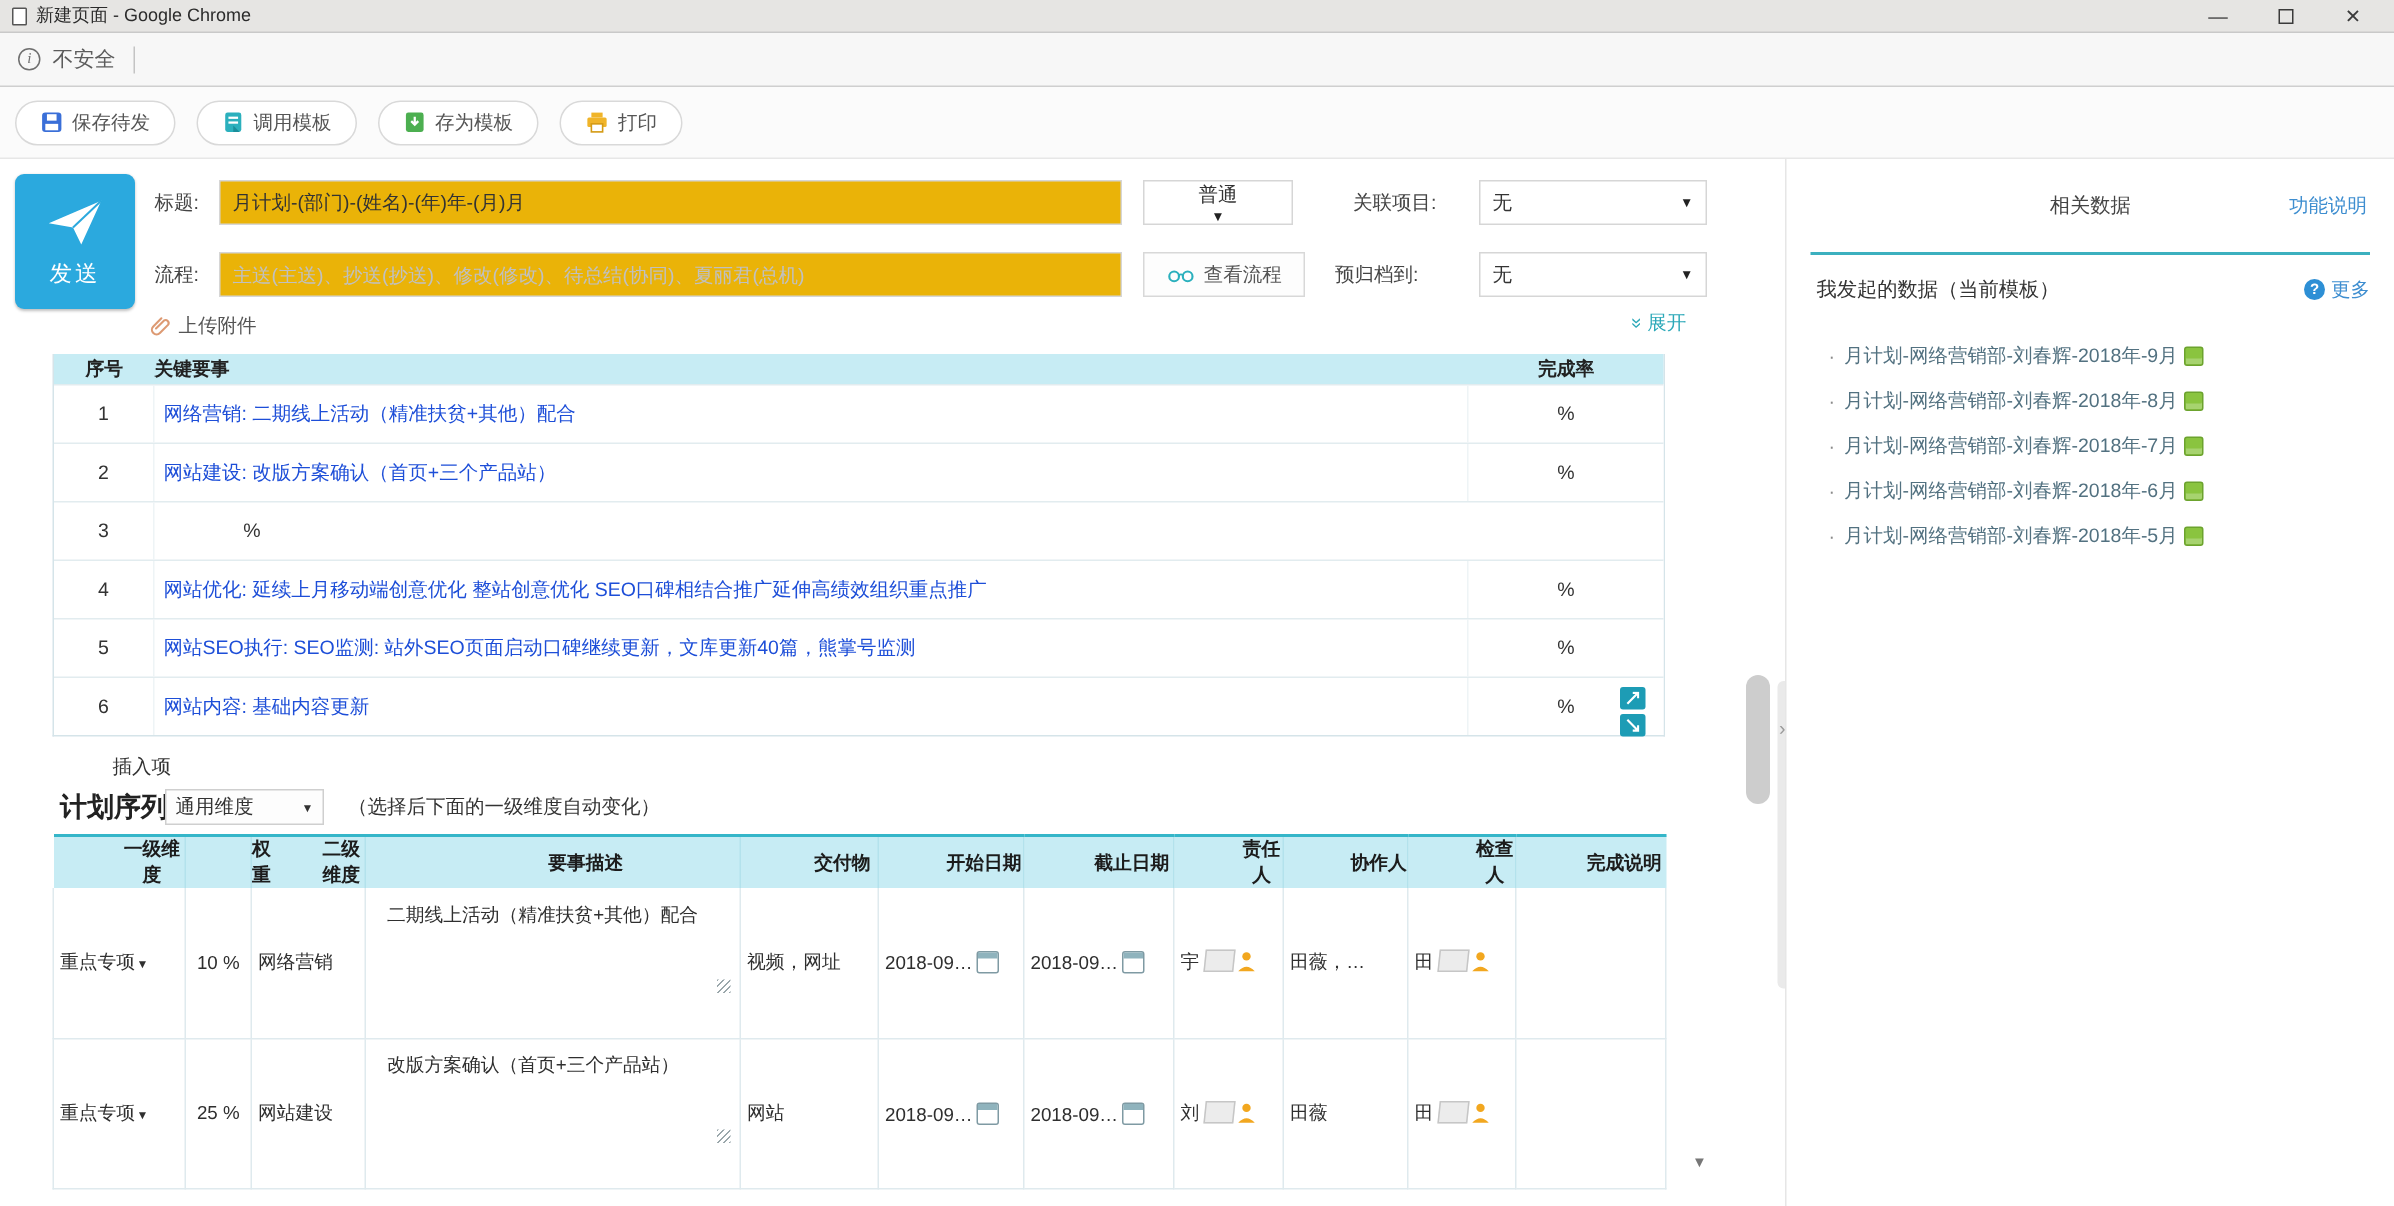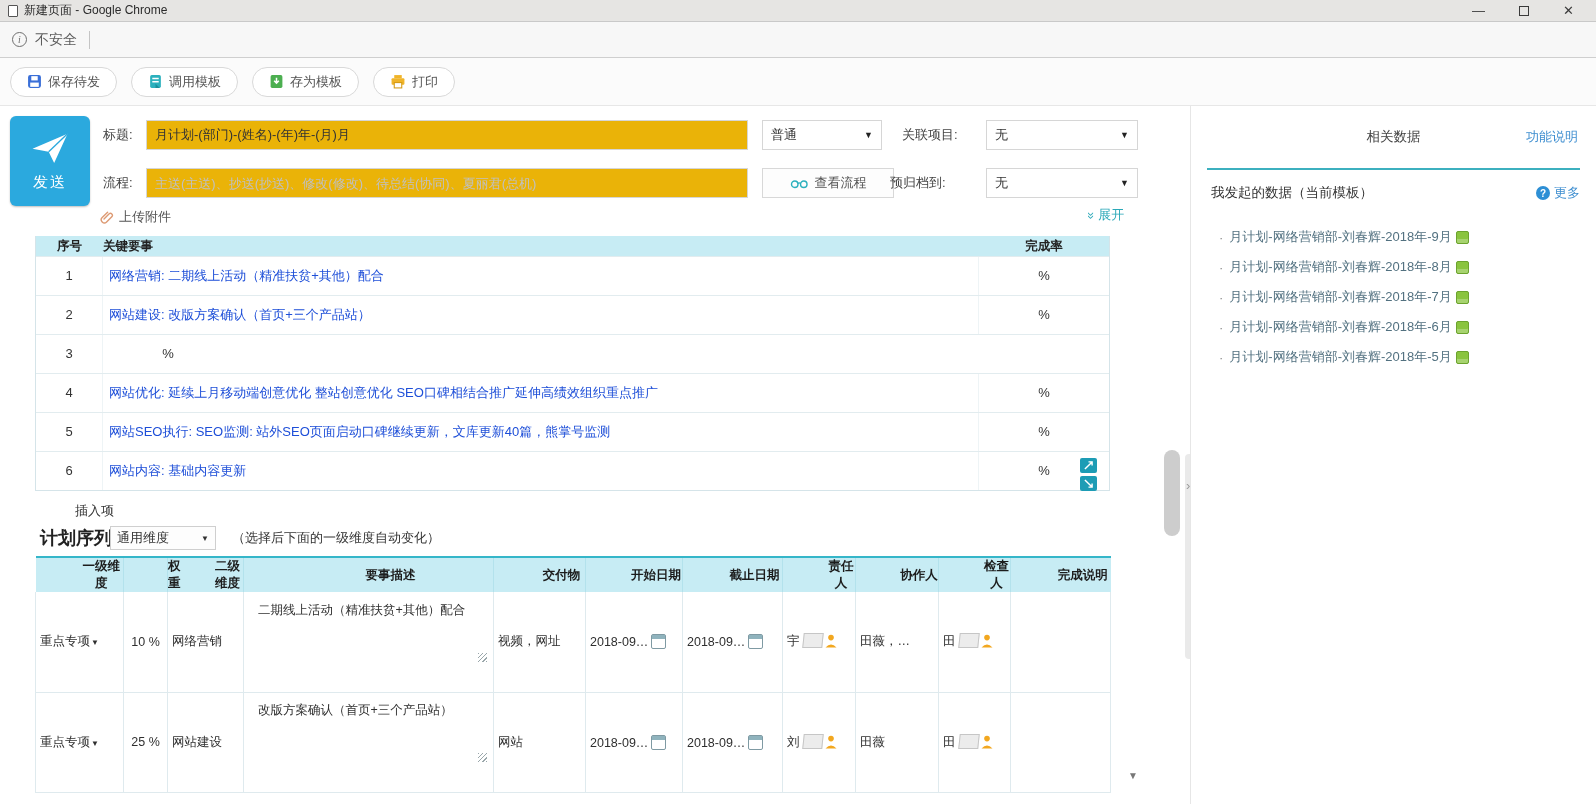--- a/index.html
+++ b/index.html
@@ -160,33 +160,33 @@
     <div class="send-btn">
       <svg width="40" height="34" viewBox="0 0 24 20">
           <path d="M1.5 10.5 L22.5 1.5 L14.5 19 L11.2 12.2 Z" fill="#fff"></path>
           <path d="M11.2 12.2 L22.5 1.5" stroke="#2ba9de" stroke-width="0.8"></path>
         </svg>
       <span class="lbl">发送</span>
     </div>
 
     <span class="flabel" style="left:103px; top:14px;">标题:</span>
     <input class="finput" style="left: 146px; top: 14px; width: 602px;" value="月计划-(部门)-(姓名)-(年)年-(月)月">
-    <div class="fselect" style="left:762px; top:14px; width:120px;">
+    <div class="fselect" style="left:762px; top:14px; width:100px;flex-direction:column;">
       <span>普通</span>
       <span class="arr">▼</span>
     </div>
     <span class="flabel" style="left:902px; top:14px;">关联项目:</span>
     <div class="fselect" style="left:986px; top:14px; width:152px;">
       <span>无</span>
       <span class="arr">▼</span>
     </div>
 
     <span class="flabel" style="left:103px; top:62px;">流程:</span>
     <input class="finput" style="left: 146px; top: 62px; width: 602px;" placeholder="主送(主送)、抄送(抄送)、修改(修改)、待总结(协同)、夏丽君(总机)">
-    <div class="viewflow-btn" style="left:762px; top:62px; width:132px;">
+    <div class="viewflow-btn" style="left:762px; top:62px; width:108px;">
       <svg width="19" height="11" viewBox="0 0 20 10">
           <circle cx="5" cy="5.8" r="3.4" fill="none" stroke="#2bb0bd" stroke-width="1.5"></circle>
           <circle cx="14.5" cy="5.8" r="3.4" fill="none" stroke="#2bb0bd" stroke-width="1.5"></circle>
           <path d="M8.3 5.2 q1.4 -1.6 3 0" fill="none" stroke="#2bb0bd" stroke-width="1.3"></path>
         </svg>
       <span>查看流程</span>
     </div>
     <span class="flabel" style="left:890px; top:62px;">预归档到:</span>
     <div class="fselect" style="left:986px; top:62px; width:152px;">
       <span>无</span>

